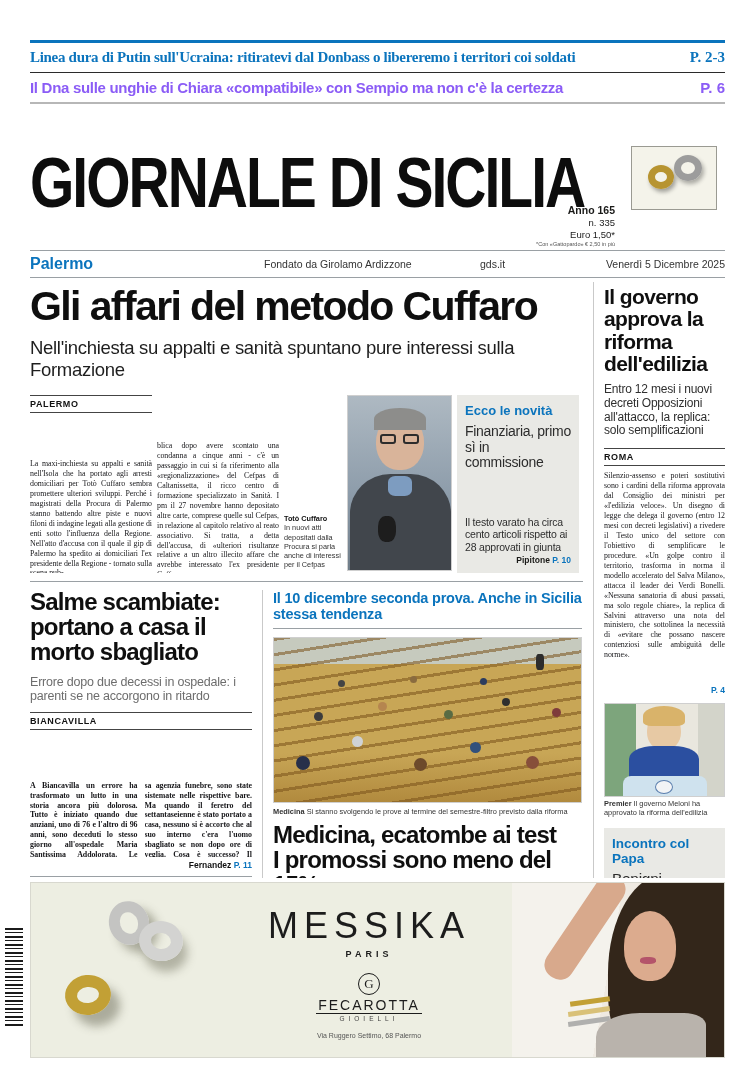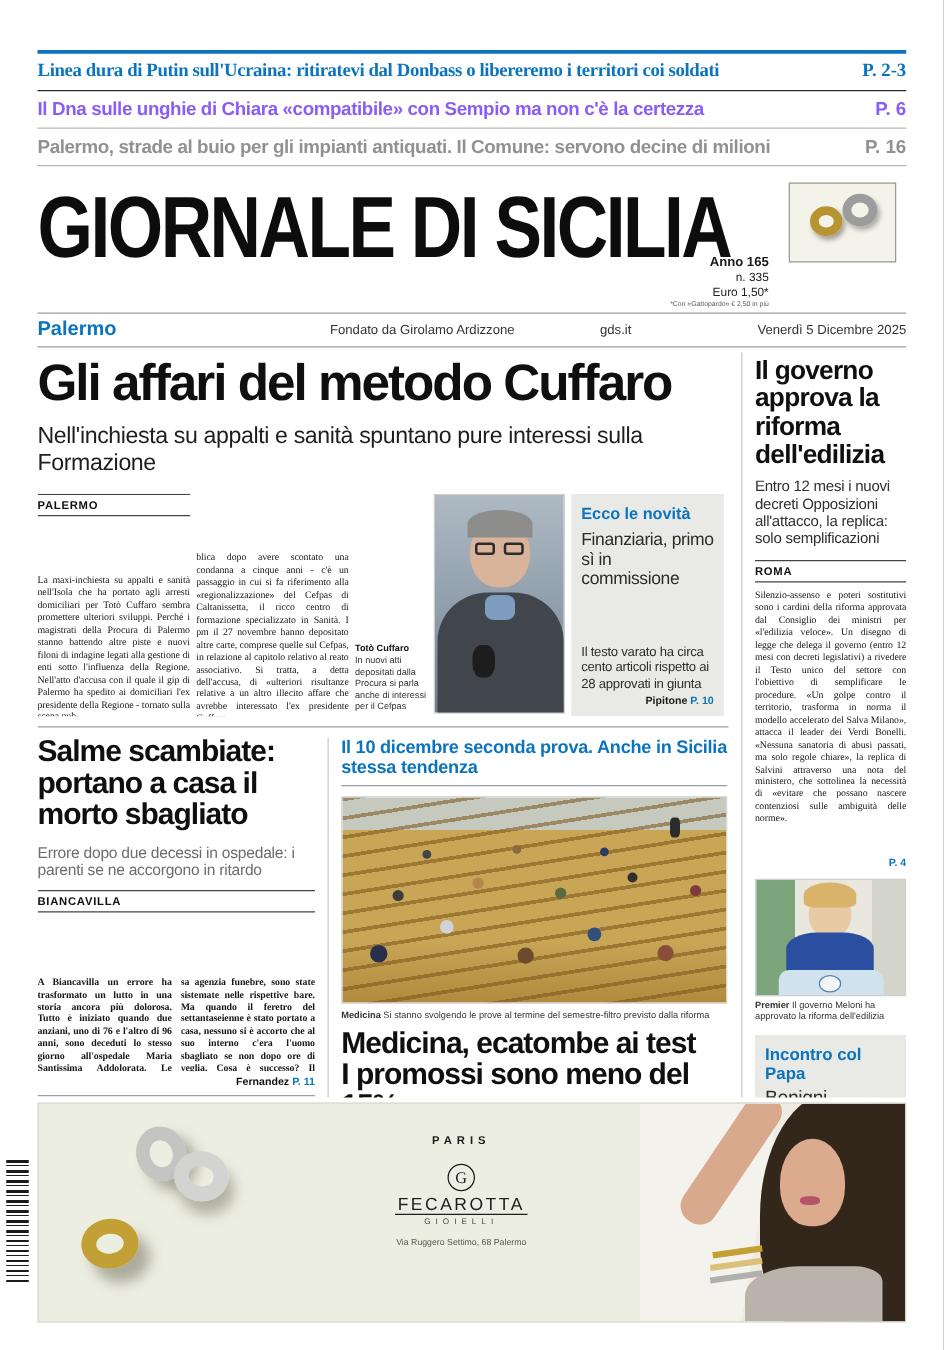--- a/index.html
+++ b/index.html
@@ -124,24 +124,20 @@
     <div class="th-row th-blue">
       <span class="t">Linea dura di Putin sull'Ucraina: ritiratevi dal Donbass o libereremo i territori coi soldati</span>
       <span class="p">P. 2-3</span>
     </div>
     <div class="div-dark"></div>
     <div class="th-row th-black">
       <span class="t">Il Dna sulle unghie di Chiara «compatibile» con Sempio ma non c'è la certezza</span>
       <span class="p">P. 6</span>
     </div>
     <div class="div-gray"></div>
-    <div class="th-row th-gray">
-      <span class="t">Palermo, strade al buio per gli impianti antiquati. Il Comune: servono decine di milioni</span>
-      <span class="p">P. 16</span>
-    </div>
     <div class="div-gray"></div>
   </div>
 
   <div class="masthead">
     <div class="mast-title">GIORNALE DI SICILIA</div>
     <div class="mast-ad-box">
       <span class="ring" style="left:16px;top:18px;width:26px;height:24px;border:7px solid #b79431;box-shadow:2px 3px 4px rgba(0,0,0,.35);"></span>
       <span class="ring" style="left:42px;top:8px;width:28px;height:26px;border:7px solid #9c9c9c;box-shadow:2px 3px 4px rgba(0,0,0,.3);"></span>
     </div>
     <div class="edition">
@@ -286,20 +282,21 @@
     </div>
   </div>
 
   <div class="ad">
     <div class="ad-rings">
       <span class="ring" style="left:78px;top:18px;width:40px;height:44px;border:11px solid #c4c4c2;box-shadow:6px 10px 10px rgba(90,90,70,.45);transform:rotate(-18deg);"></span>
       <span class="ring" style="left:108px;top:38px;width:44px;height:40px;border:12px solid #d3d3d1;box-shadow:6px 10px 10px rgba(90,90,70,.4);transform:rotate(8deg);"></span>
       <span class="ring" style="left:34px;top:92px;width:46px;height:40px;border:12px solid #c2a035;box-shadow:8px 12px 10px rgba(90,90,70,.45);transform:rotate(-6deg);"></span>
     </div>
     <div class="ad-center">
+      <div class="ad-brand">MESSIKA</div>
       <div class="ad-sub">PARIS</div>
       <div class="ad-logo-g">G</div>
       <div>
         <span class="ad-retailer">FECAROTTA</span>
       </div>
       <div class="ad-ret-sub">GIOIELLI</div>
       <div class="ad-addr">Via Ruggero Settimo, 68 Palermo</div>
     </div>
     <div class="ad-model">
       <span class="shape" style="left:96px;top:-10px;width:120px;height:200px;background:#33261a;border-radius:50% 0 0 40%;"></span>

